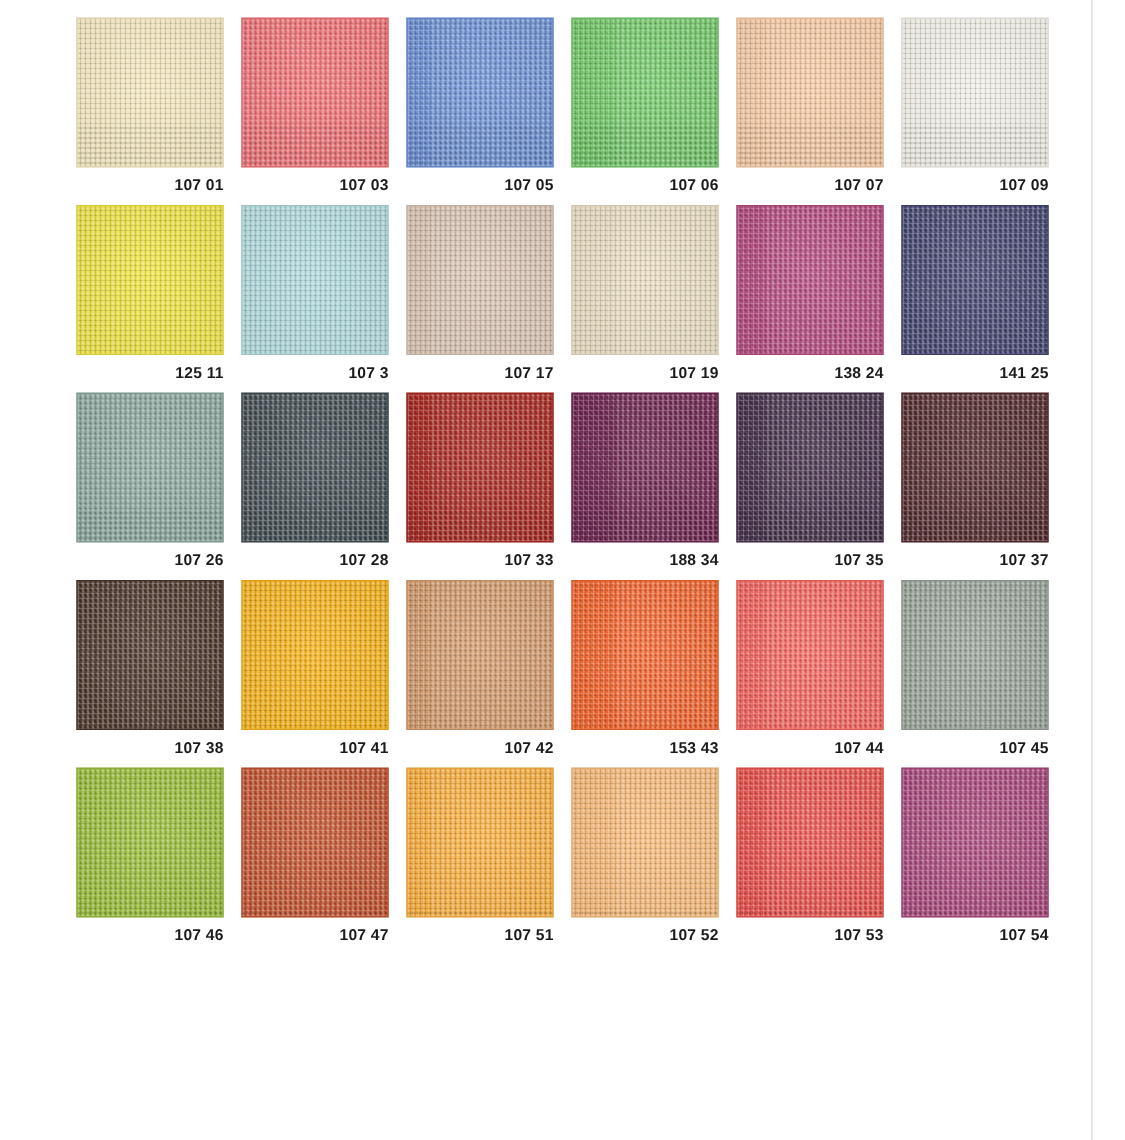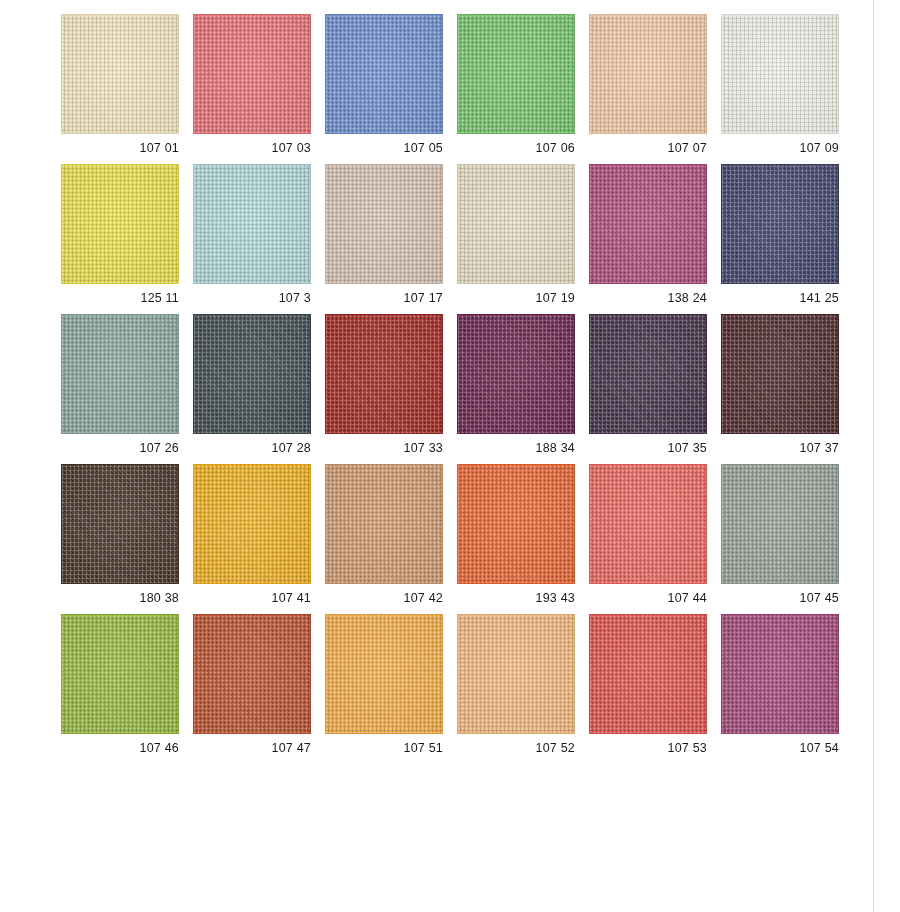--- a/index.html
+++ b/index.html
@@ -127,21 +127,21 @@
     color: #2a2a2a;
     position: absolute;
     top: -7px;
   }
   #footer-left  { left: 68px; }
   #footer-right { left: 690px; letter-spacing: 2px; }
 </style>
 </head>
 <body>
 
-<div id="page" style="background: rgb(255, 255, 255);">
+<div id="page" style="background: rgb(255, 255, 255); font-weight: bold;">
 
   <div id="margin-rule" style="background: rgb(216, 216, 216);"></div>
 
   <div id="swatch-grid">
       <div class="swatch-cell">
         <div class="swatch-chip" style="background-color: rgb(243, 230, 188);"></div>
         <div class="swatch-label">107 01</div>
       </div>
       <div class="swatch-cell">
         <div class="swatch-chip" style="background-color: rgb(239, 111, 116);"></div>
@@ -206,33 +206,33 @@
       <div class="swatch-cell">
         <div class="swatch-chip" style="background-color: rgb(68, 48, 74);"></div>
         <div class="swatch-label">107 35</div>
       </div>
       <div class="swatch-cell">
         <div class="swatch-chip" style="background-color: rgb(82, 41, 44);"></div>
         <div class="swatch-label">107 37</div>
       </div>
       <div class="swatch-cell">
         <div class="swatch-chip" style="background-color: rgb(74, 53, 41);"></div>
-        <div class="swatch-label">180 38</div>
+        <div class="swatch-label">107 38</div>
       </div>
       <div class="swatch-cell">
         <div class="swatch-chip" style="background-color: rgb(245, 176, 20);"></div>
         <div class="swatch-label">107 41</div>
       </div>
       <div class="swatch-cell">
         <div class="swatch-chip" style="background-color: rgb(210, 153, 106);"></div>
         <div class="swatch-label">107 42</div>
       </div>
       <div class="swatch-cell">
         <div class="swatch-chip" style="background-color: rgb(242, 99, 44);"></div>
-        <div class="swatch-label">193 43</div>
+        <div class="swatch-label">153 43</div>
       </div>
       <div class="swatch-cell">
         <div class="swatch-chip" style="background-color: rgb(244, 100, 92);"></div>
         <div class="swatch-label">107 44</div>
       </div>
       <div class="swatch-cell">
         <div class="swatch-chip" style="background-color: rgb(151, 161, 151);"></div>
         <div class="swatch-label">107 45</div>
       </div>
       <div class="swatch-cell">

